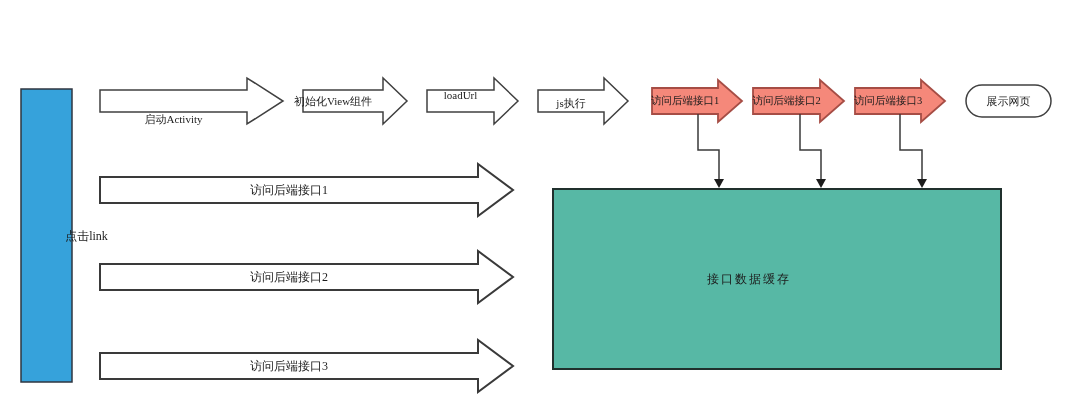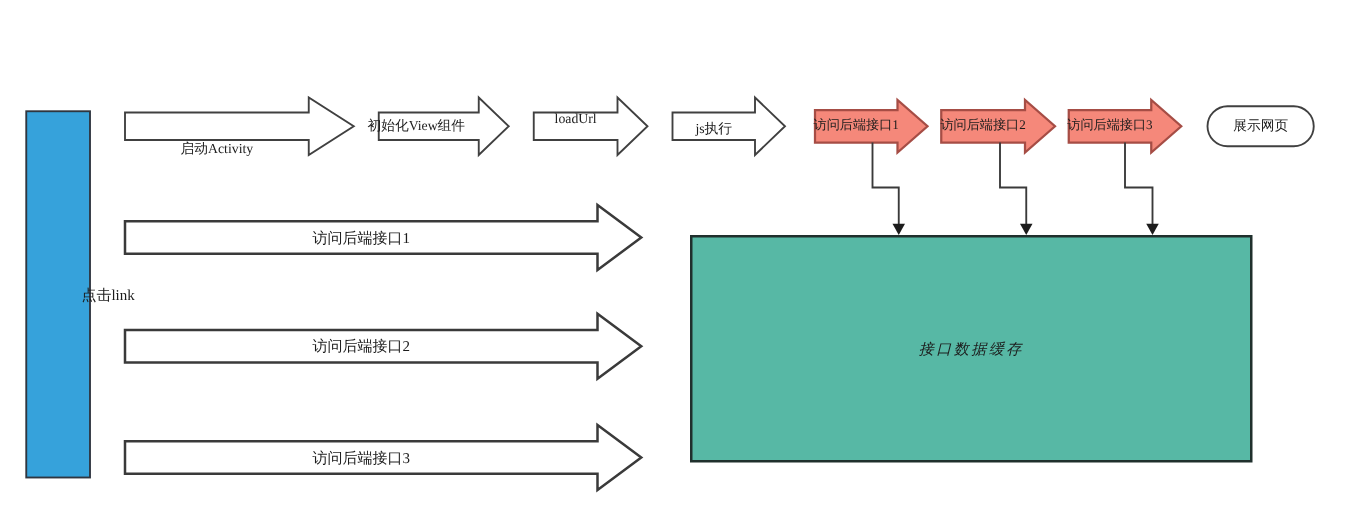--- a/index.html
+++ b/index.html
@@ -115,15 +115,15 @@
   <div class="lbl tiny" style="left:650px; top:88px; width:70px; height:26px;">访问后端接口1</div>
   <div class="lbl tiny" style="left:751px; top:88px; width:71px; height:26px;">访问后端接口2</div>
   <div class="lbl tiny" style="left:853px; top:88px; width:70px; height:26px;">访问后端接口3</div>
 
   <div class="lbl small" style="left:966px; top:85px; width:85px; height:32px;">展示网页</div>
 
   <div class="lbl" style="left:100px; top:177px; width:378px; height:26px;">访问后端接口1</div>
   <div class="lbl" style="left:100px; top:264px; width:378px; height:26px;">访问后端接口2</div>
   <div class="lbl" style="left:100px; top:353px; width:378px; height:26px;">访问后端接口3</div>
 
-  <div class="lbl" style="left:553px; top:189px; width:448px; height:180px; letter-spacing:2px;font-style:italic;">接口数据缓存</div>
+  <div class="lbl" style="left:525px; top:189px; width:448px; height:180px; letter-spacing:2px;">接口数据缓存</div>
 
 </div>
 
 </body></html>

